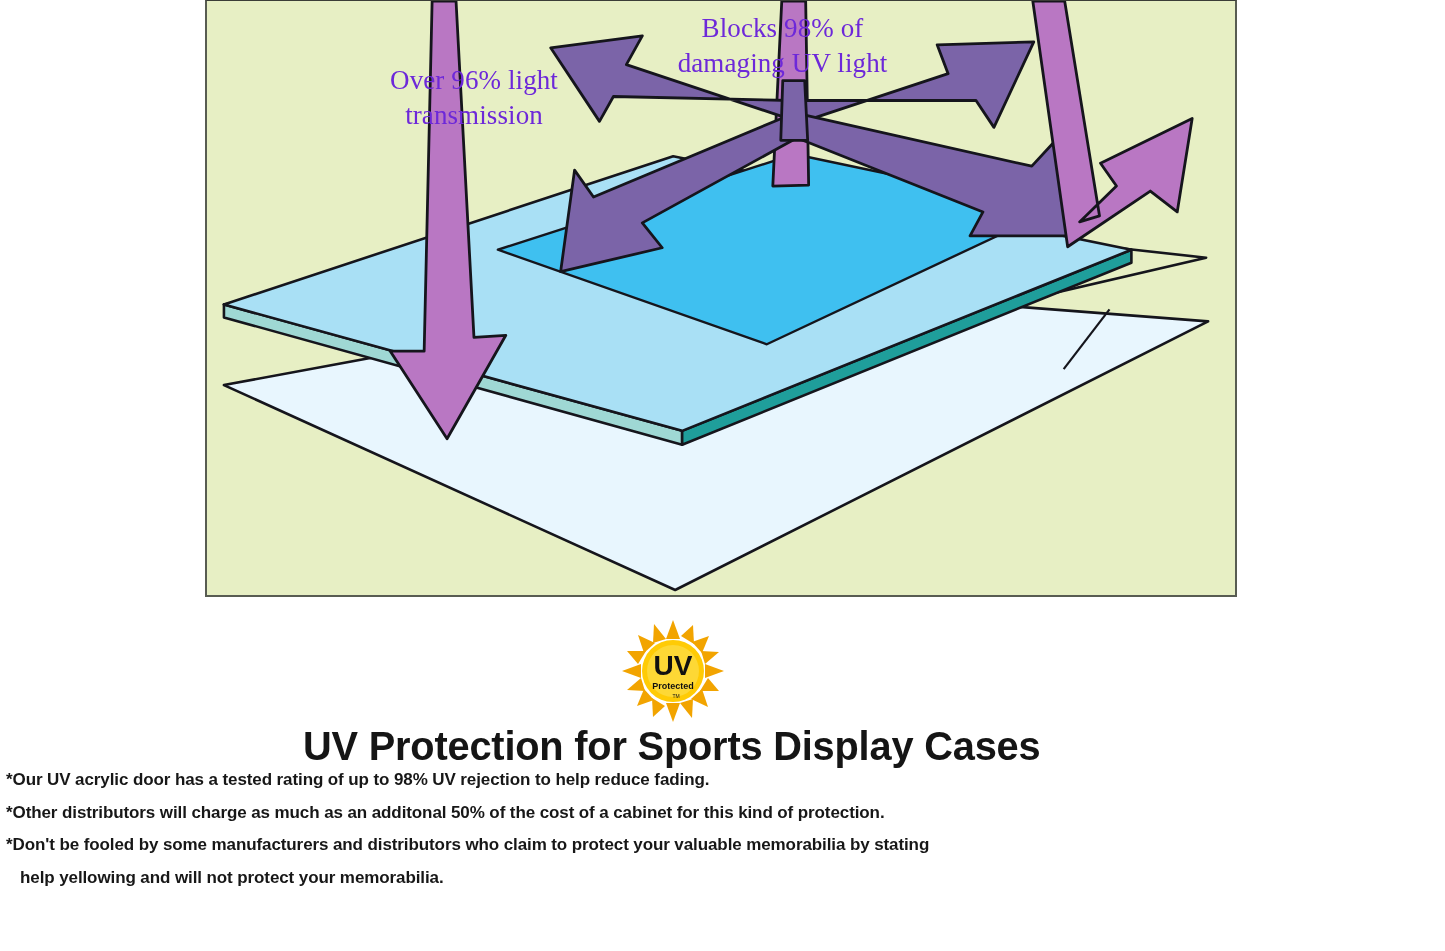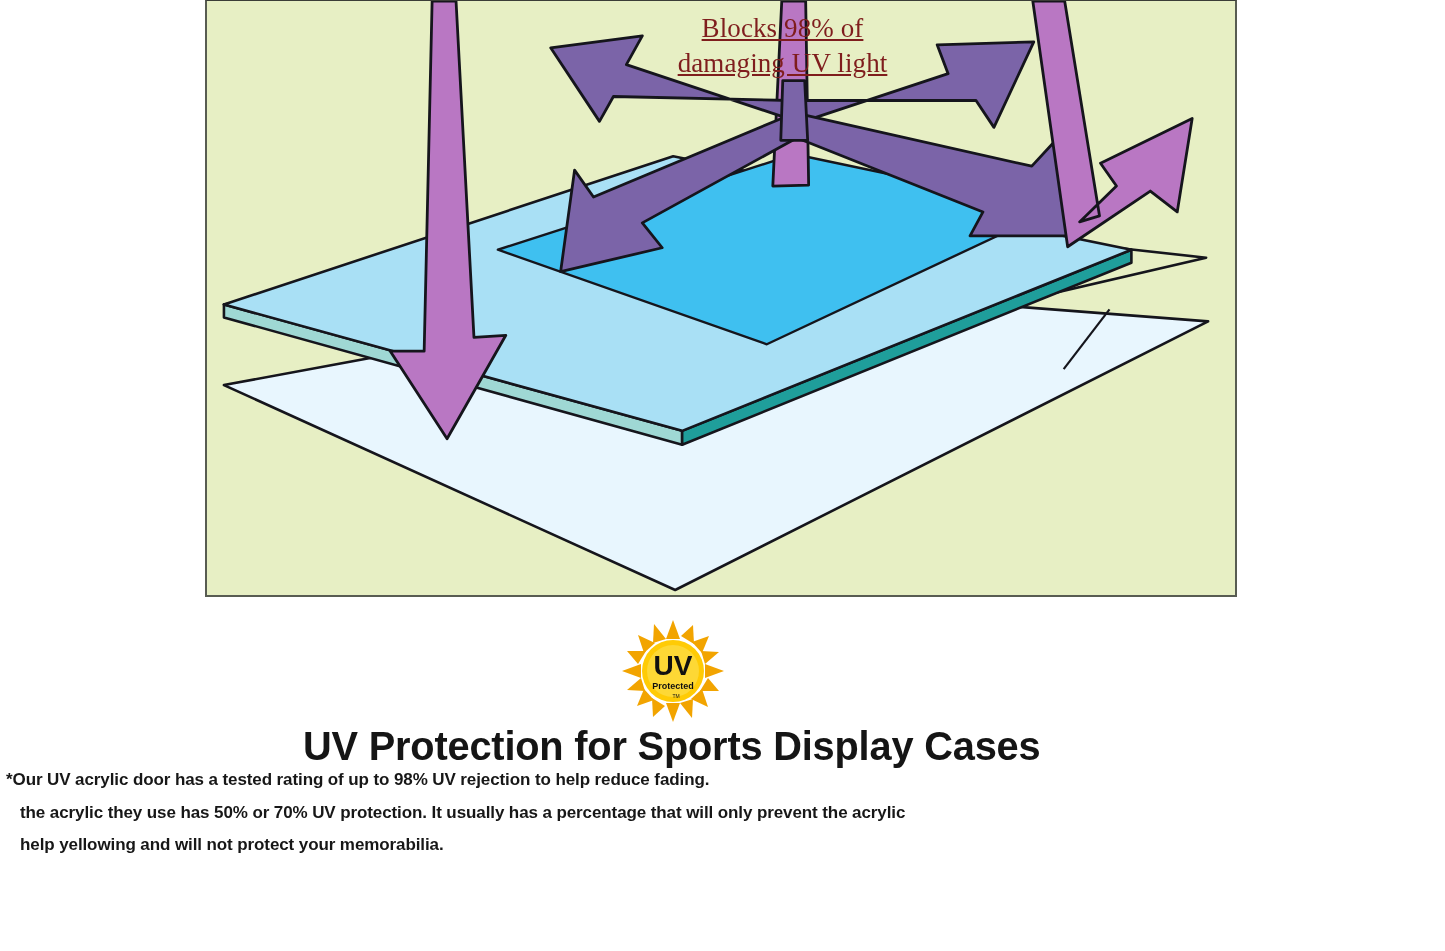--- a/index.html
+++ b/index.html
@@ -35,25 +35,24 @@
     top: 0;
     width: 100%;
     height: 100%;
     display: block;
   }
   .callout {
     position: absolute;
     font-family: "Liberation Serif", serif;
     font-size: 27px;
     line-height: 1.28;
-    color: #7f1d1d;
+    color: #6d28d9;
     text-align: center;
     white-space: pre-line;
     letter-spacing: .1px;
-    text-decoration: underline;
   }
   #callout-transmission {
     left: 142px;
     top: 62px;
     width: 250px;
   }
   #callout-uvblock {
     left: 438px;
     top: 10px;
     width: 275px;
@@ -143,20 +142,22 @@
       <polygon points="584,115 597,135 437,223 457,248 355,272 369,170 388,197"></polygon>
 
       <polygon points="597,114 588,136 779,212 766,236 872,236 852,140 828,166"></polygon>
 
       <polygon points="578,80 600,80 603,140 576,140"></polygon>
     </g>
 
     <polygon points="829,0 861,0 896,216 876,222 913,186 897,163 989,118 974,212 947,191 864,247" fill="#b977c3" stroke="#15151c" stroke-width="2.8" stroke-linejoin="round"></polygon>
   </svg>
 
+  <div class="callout" id="callout-transmission">Over 96% light
+transmission</div>
   <div class="callout" id="callout-uvblock">Blocks 98% of
 damaging UV light</div>
 </div>
 
 <div id="title-row">
 
   <div id="uv-badge">
     <svg viewBox="0 0 104 104">
       <g fill="#f2a400">
         <polygon points="52,1 59,20 45,20"></polygon>
@@ -182,15 +183,16 @@
       <text x="52" y="70" text-anchor="middle" font-family="Liberation Sans, sans-serif" font-weight="bold" font-size="9" fill="#101010">Protected</text>
       <text x="55" y="79" text-anchor="middle" font-family="Liberation Sans, sans-serif" font-size="5" fill="#101010">TM</text>
     </svg>
   </div>
 
   <div id="page-title">UV Protection for Sports Display Cases</div>
 </div>
 
 <div id="body-copy">
   <p class="hang">*Our UV acrylic door has a tested rating of up to 98% UV rejection to help reduce fading.</p>
-  <p class="hang hang-line2">the acrylic they use has 50% or 70% UV protection.  It usually has a percentage that will only prevent the acrylic</p>
+  <p class="hang">*Other distributors will charge as much as an additonal 50% of the cost of a cabinet for this kind of protection.</p>
+  <p class="hang">*Don't be fooled by some manufacturers and distributors who claim to protect your valuable memorabilia by stating</p>
   <p class="hang hang-line2">help yellowing and will not protect your memorabilia.</p>
 </div>
 
 </body></html>

